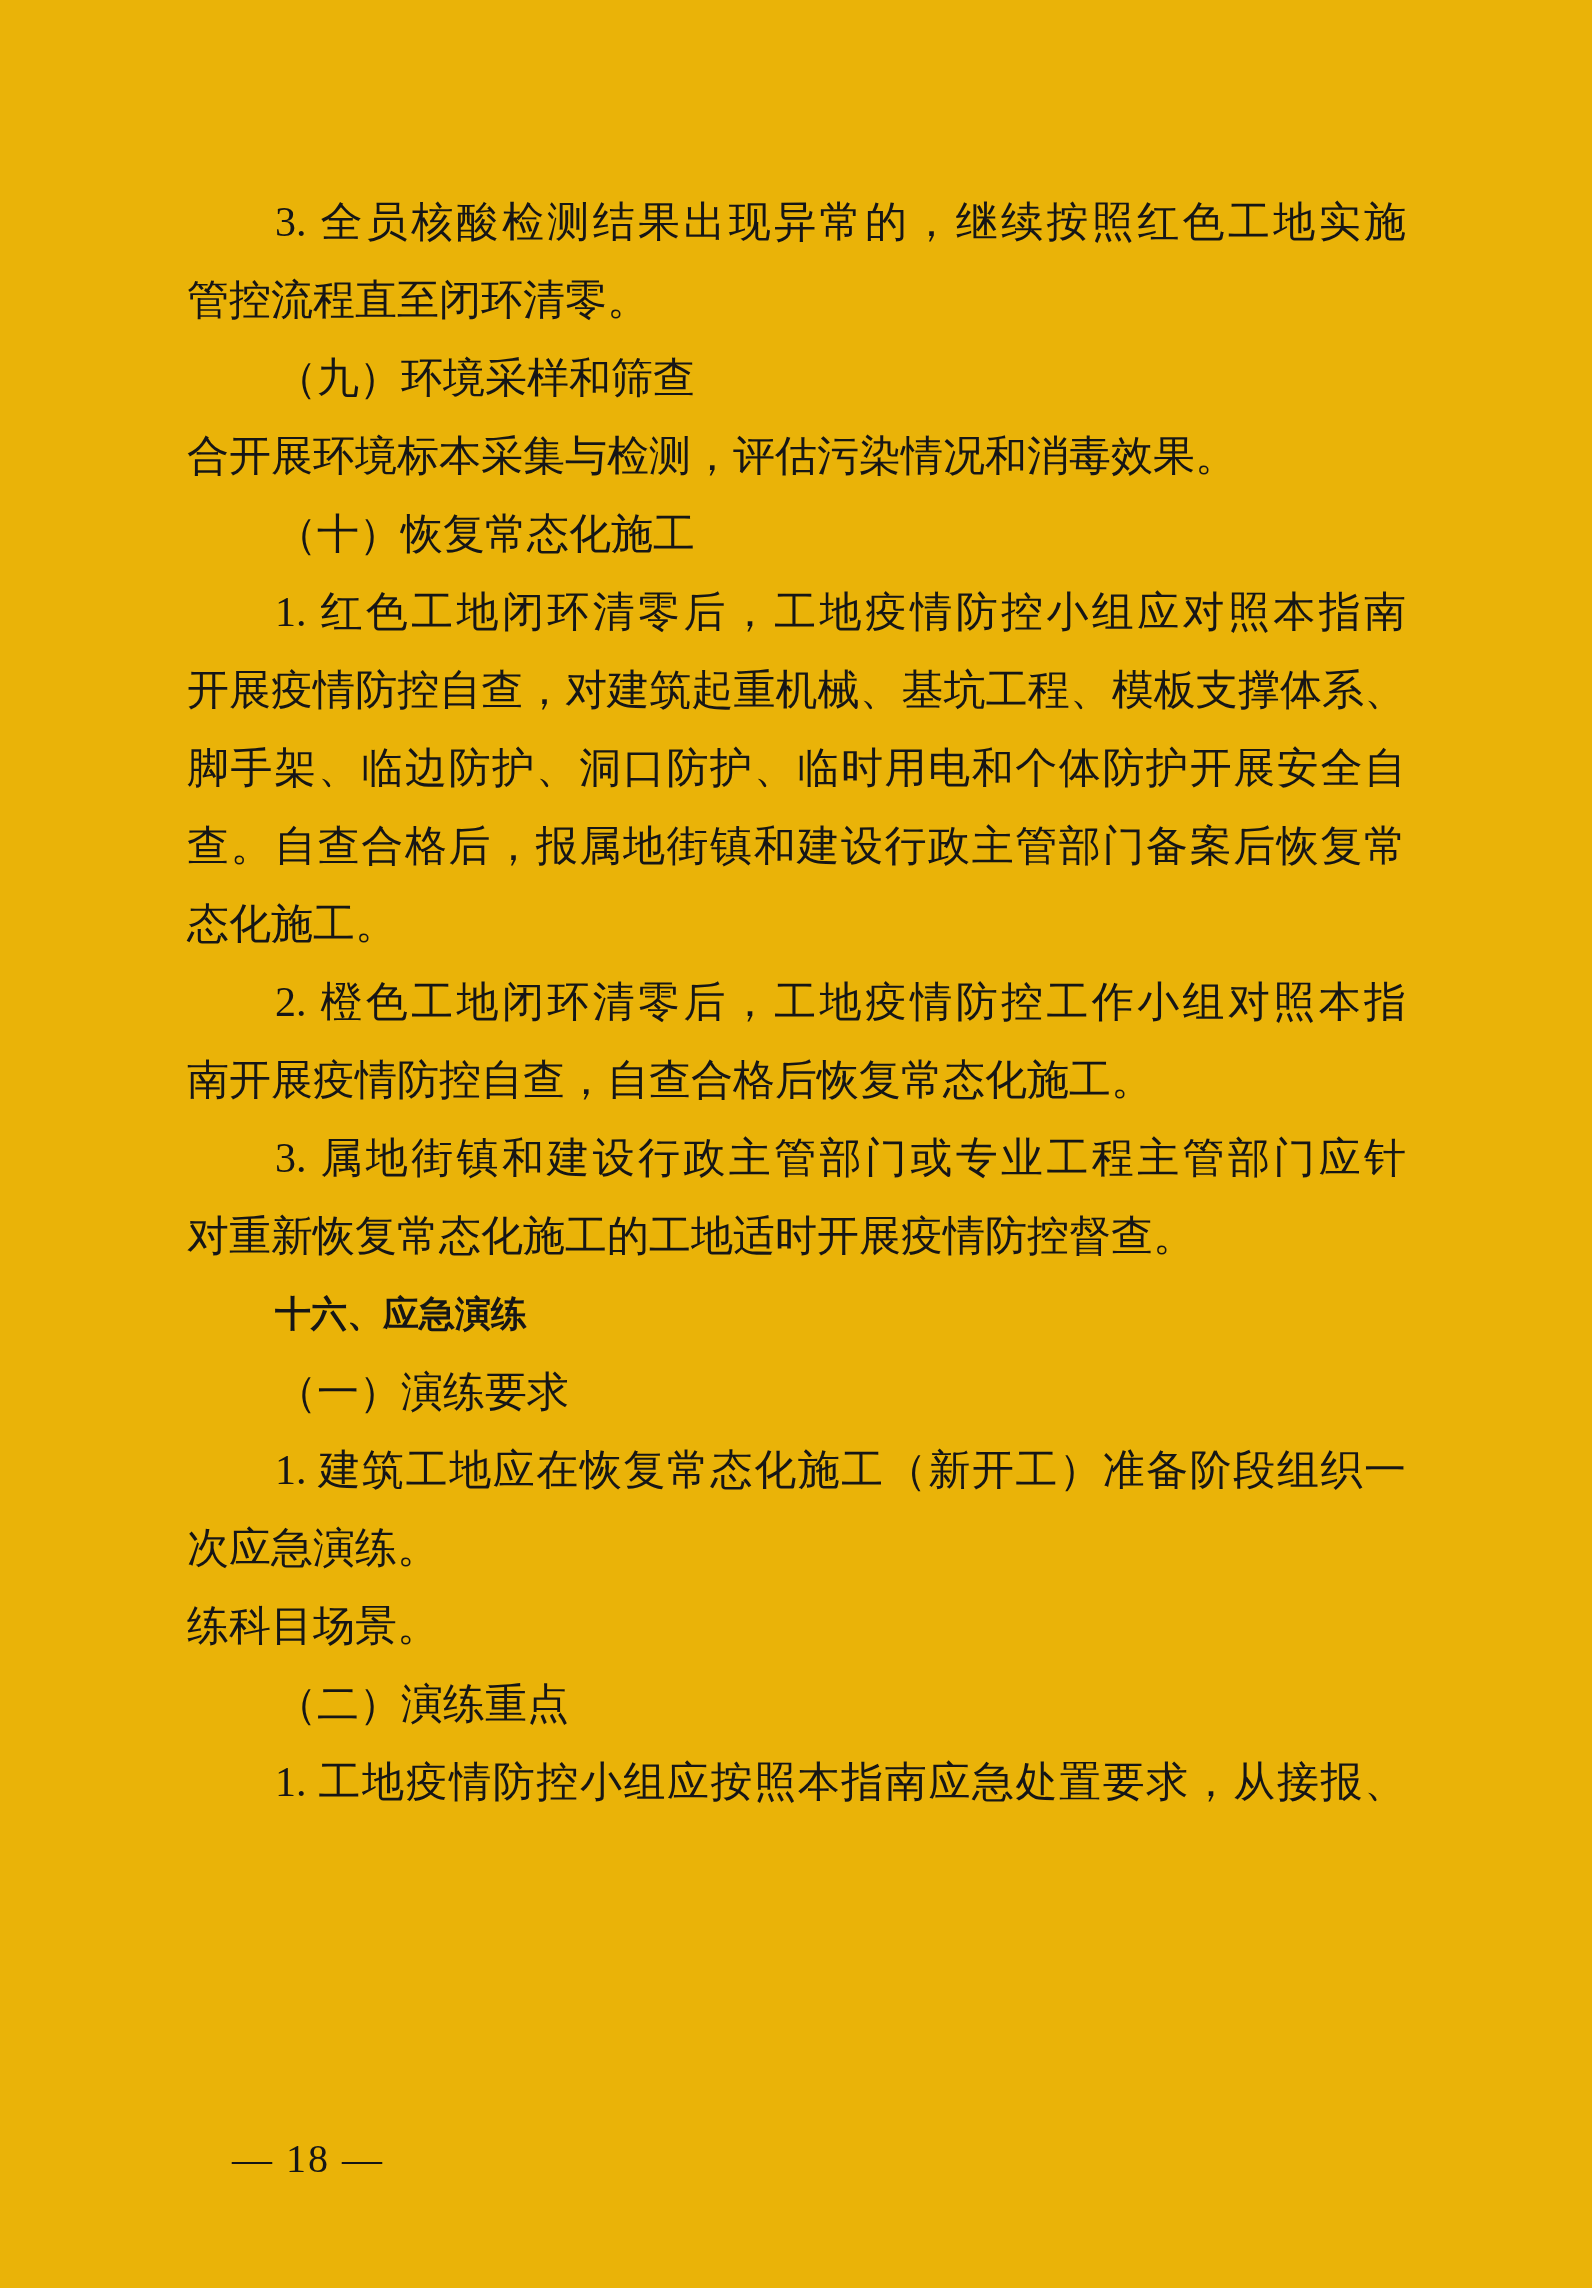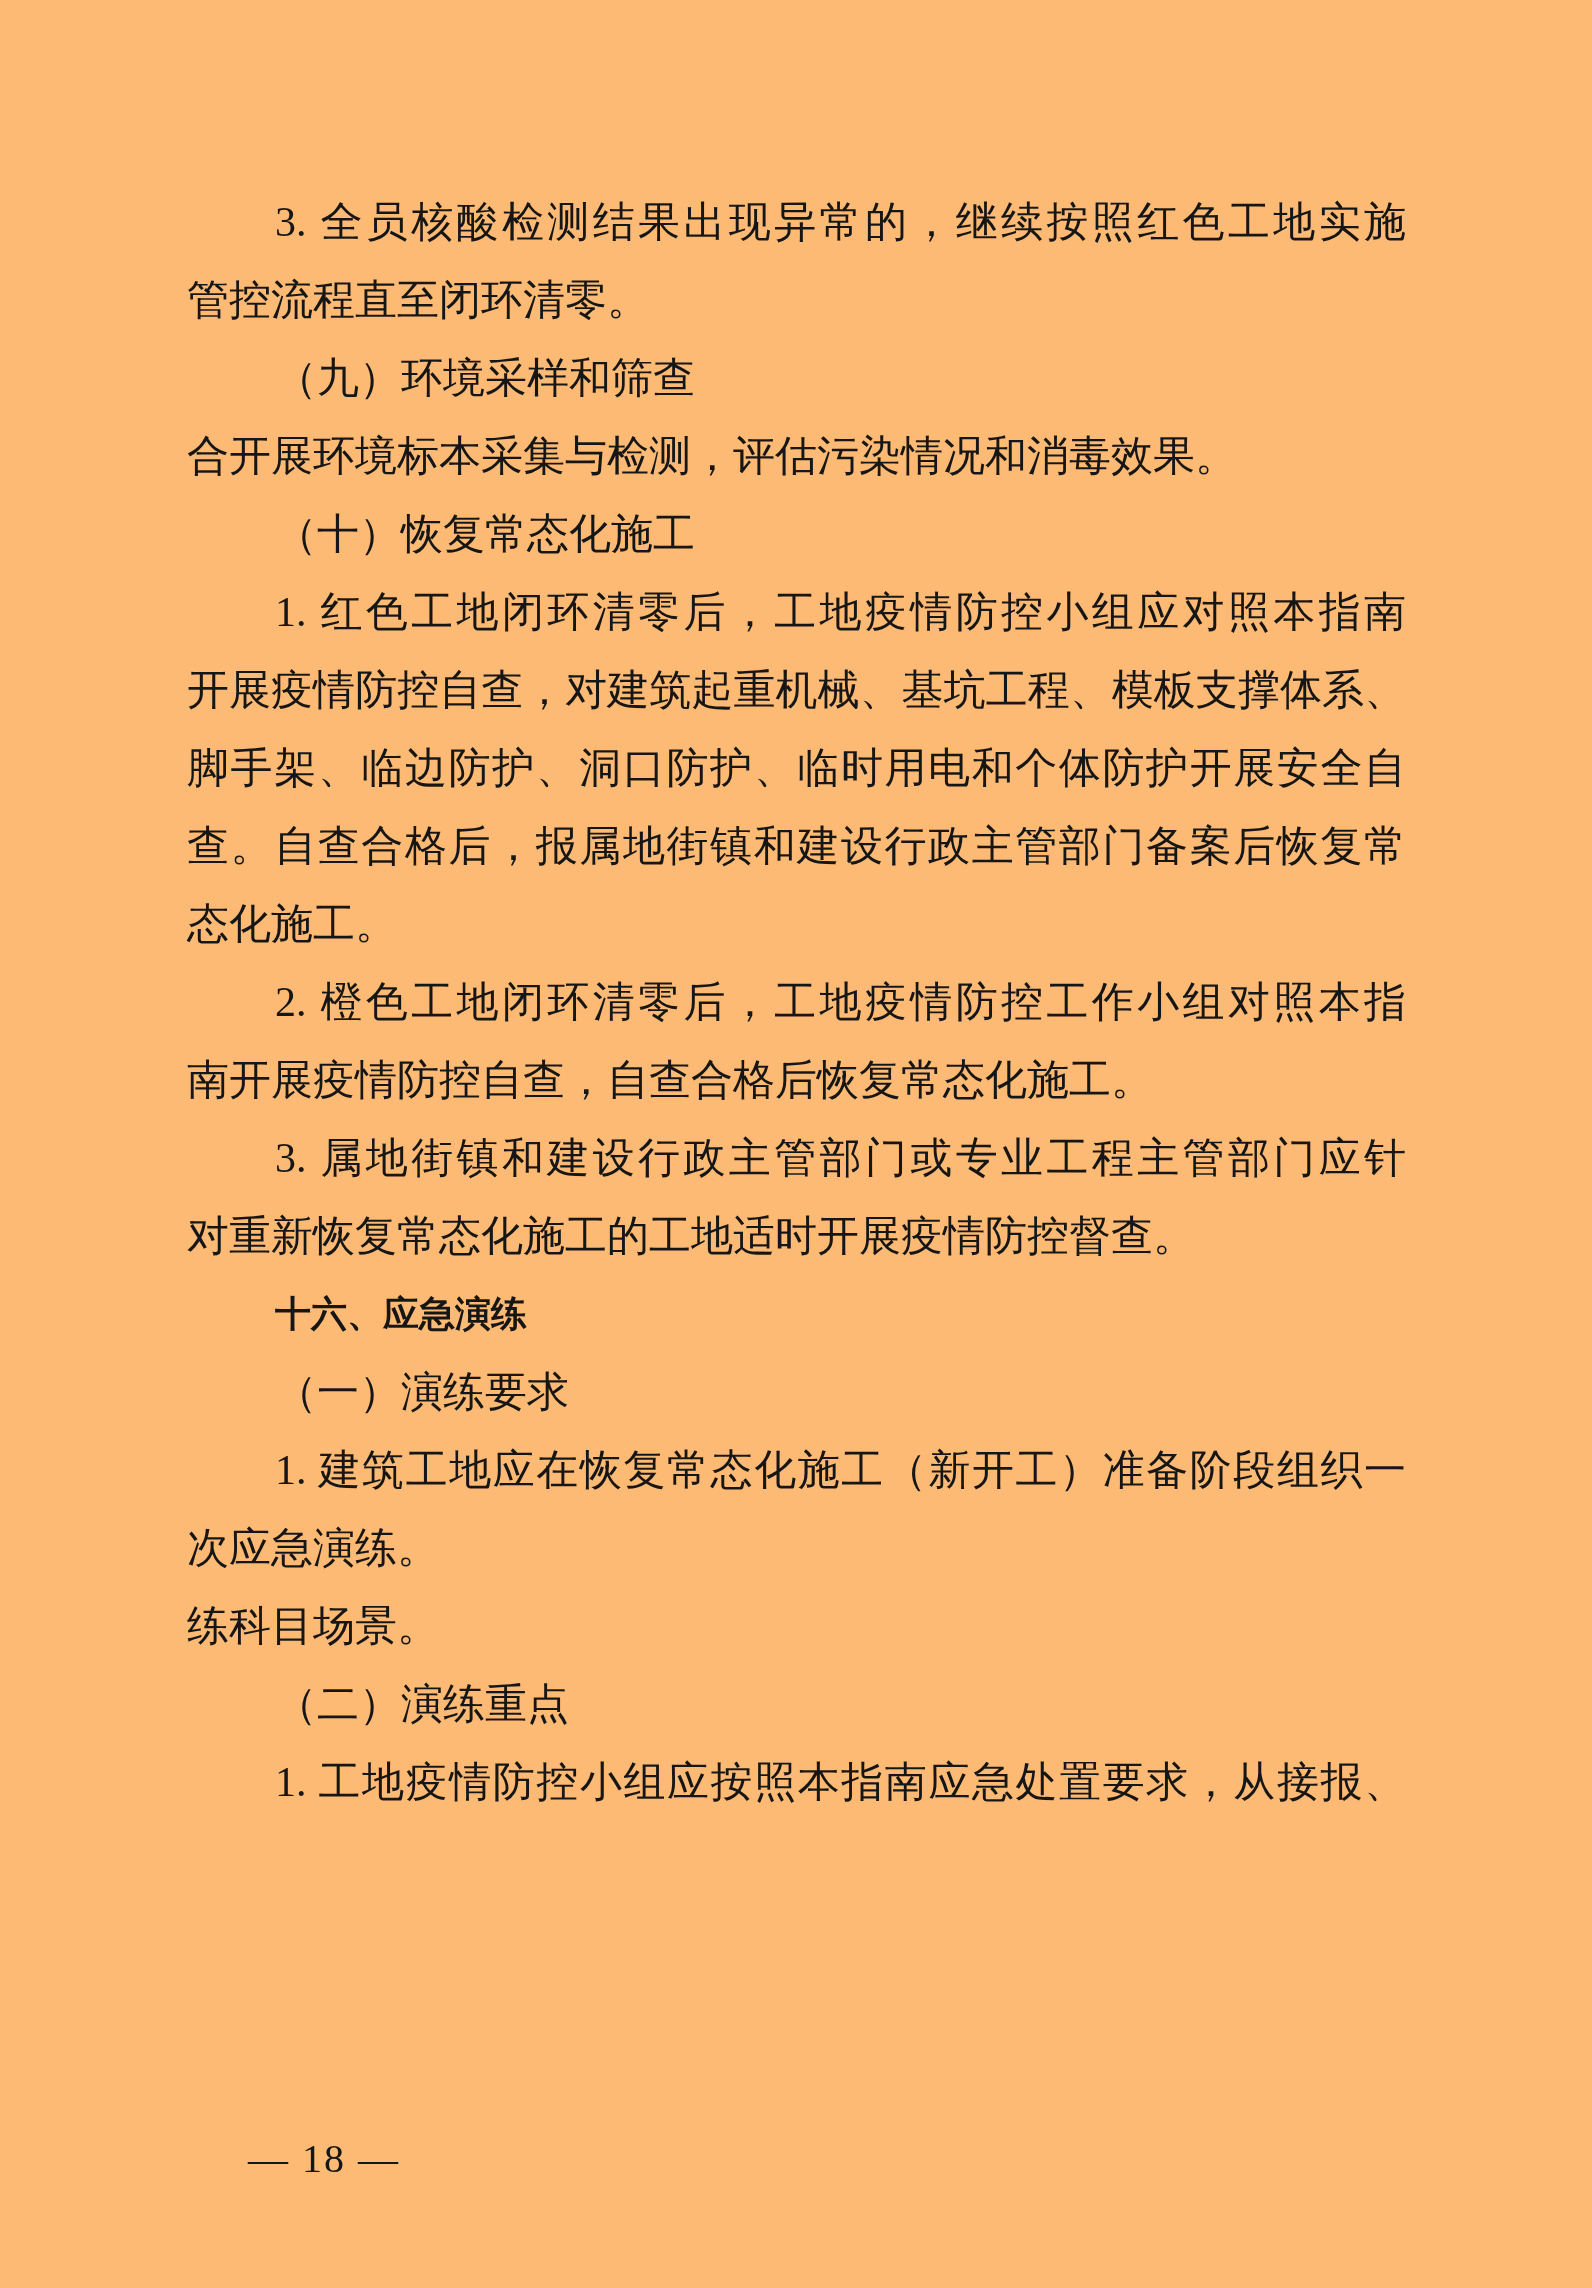--- a/index.html
+++ b/index.html
@@ -11,21 +11,21 @@
     height: 2289px;
     background: #ffffff;
     position: relative;
     font-family: "Liberation Serif", "DejaVu Serif", serif;
     color: #161616;
     overflow: hidden;
   }
   .page {
     position: absolute;
     inset: 0;
-    background: #fdba74;
+    background: #eab308;
   }
   .text-block {
     position: absolute;
     left: 187px;
     top: 0;
     width: 1219px;
     padding-top: 183px;
   }
   .line {
     font-size: 42px;
@@ -51,21 +51,20 @@
     font-size: 36px;
   }
   .footer {
     position: absolute;
     left: 232px;
     top: 2135px;
     font-size: 40px;
     line-height: 48px;
     letter-spacing: 2px;
     color: #161616;
-    margin-left: 16px;
   }
 </style>
 </head>
 <body>
 
 <div class="page">
 
   <div class="text-block">
     <div class="line indent justify">3. 全员核酸检测结果出现异常的，继续按照红色工地实施</div>
     <div class="line">管控流程直至闭环清零。</div>

